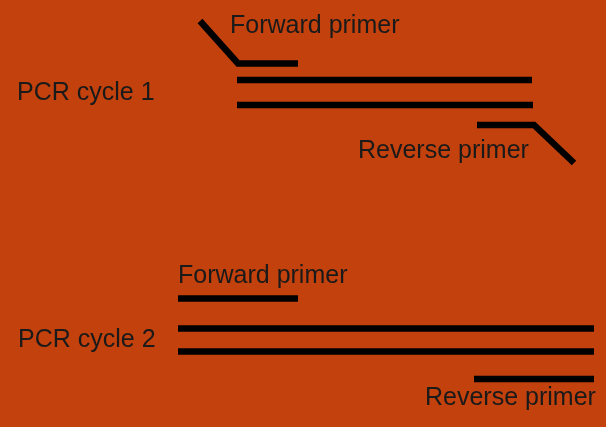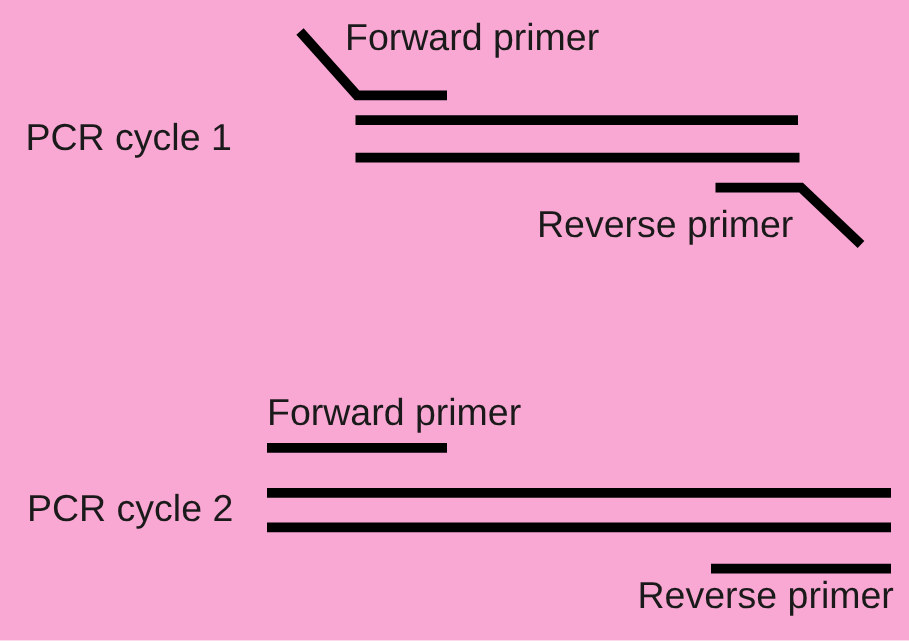--- a/index.html
+++ b/index.html
@@ -4,21 +4,21 @@
 <style>
   html, body {
     margin: 0;
     padding: 0;
     background: #ffffff;
   }
   .canvas {
     position: relative;
     width: 606px;
     height: 427px;
-    background: #f9a8d4;
+    background: #c2410c;
     overflow: hidden;
   }
   svg.diagram {
     display: block;
     width: 606px;
     height: 427px;
   }
   .stroke-line {
     stroke: #000000;
     stroke-width: 6.5;

